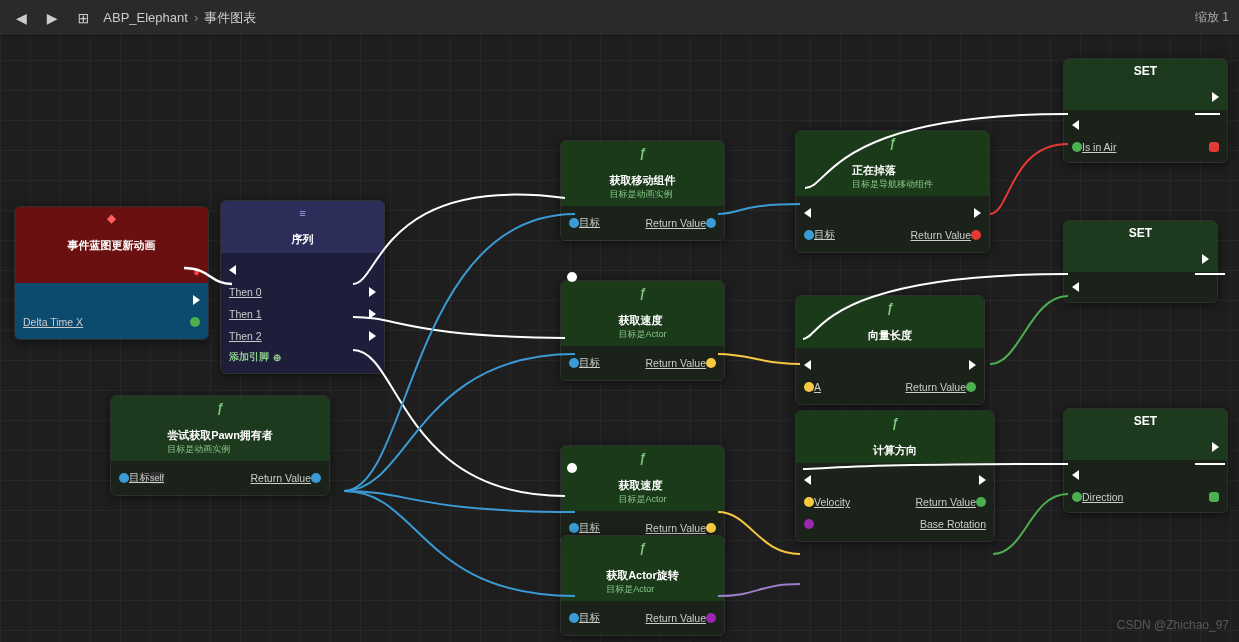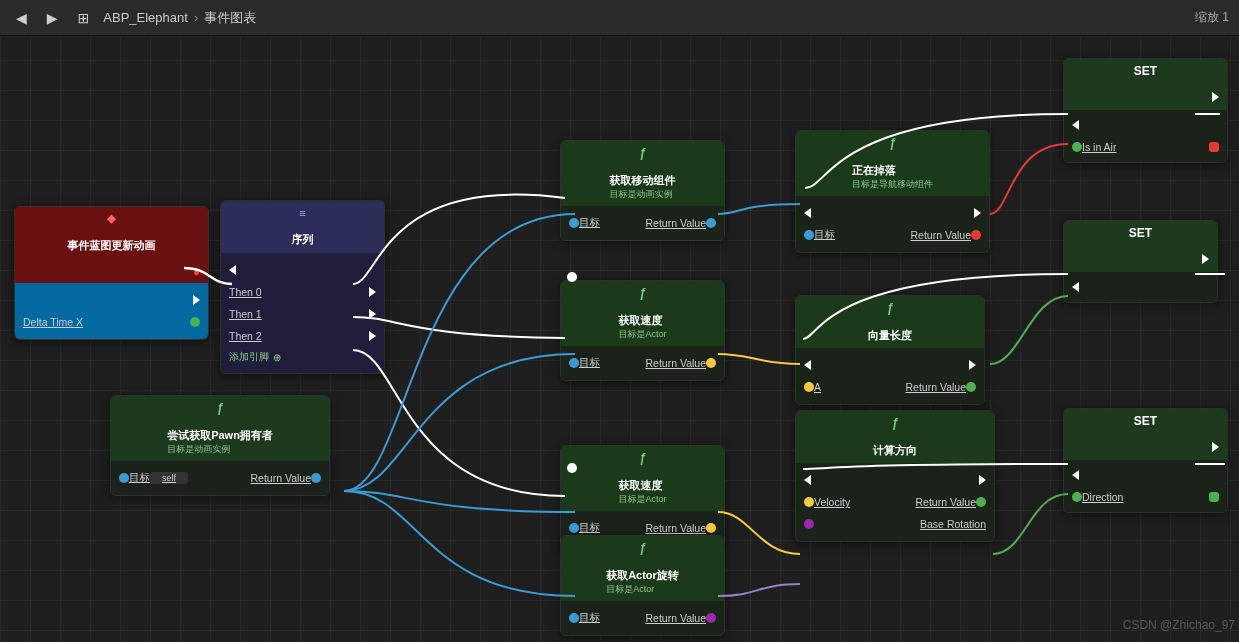--- a/index.html
+++ b/index.html
@@ -123,21 +123,21 @@
       width: 1239px;
       height: 606px;
       pointer-events: none;
       z-index: 50;
     }
 
     
     .watermark {
       position: absolute;
       bottom: 10px;
-      right: 4px;
+      right: 10px;
       color: rgba(255,255,255,0.25);
       font-size: 12px;
       z-index: 200;
     }
 
     .node-subtitle {
       font-size: 9px;
       color: #8bc88b;
       font-weight: normal;
     }
@@ -152,20 +152,21 @@
     }
 
     .add-pin-row {
       display: flex;
       align-items: center;
       padding: 3px 8px;
       color: #8bc88b;
       font-size: 10px;
       gap: 4px;
       cursor: pointer;
+      font-weight: bold;
     }
 
     .set-node-body {
       background: #1a221a;
       border-radius: 0 0 5px 5px;
       padding: 4px 0;
     }
 
     
     .exec-tri-right {
@@ -247,21 +248,21 @@
   <circle cx="572" cy="241" r="5" fill="#fff"></circle>
   <circle cx="572" cy="432" r="5" fill="#fff"></circle>
 </svg>
 
 <div class="node" style="left:14px; top:206px; width:195px;">
   <div class="node-header header-event" style="background:#6b1010;">
     <span style="color:#ff6060;">◆</span>
     <span>事件蓝图更新动画</span>
     <span style="margin-left:auto; color:#ff4040;">●</span>
   </div>
-  <div class="node-body" style="background:#0369a1;">
+  <div class="node-body" style="background:#0c4a6e;">
     <div class="node-row">
       <span></span>
       <span class="exec-tri-right"></span>
     </div>
     <div class="node-row">
       <span>Delta Time X</span>
       <span class="pin pin-green"></span>
     </div>
   </div>
 </div>
@@ -299,21 +300,21 @@
     <span class="func-icon">ƒ</span>
     <div>
       <div>尝试获取Pawn拥有者</div>
       <div class="node-subtitle">目标是动画实例</div>
     </div>
   </div>
   <div class="node-body dark">
     <div class="node-row">
       <span class="pin pin-blue"></span>
       <span>目标</span>
-      <span style="background:#333;padding:1px 12px;border-radius:3px;font-size:9px;">self</span>
+      <span style="background:#333;padding:1px 0;border-radius:3px;font-size:9px;">self</span>
       <span style="flex:1"></span>
       <span>Return Value</span>
       <span class="pin pin-blue"></span>
     </div>
   </div>
 </div>
 
 <div class="node" style="left:560px; top:140px; width:165px;">
   <div class="node-header header-darkgreen">
     <span class="func-icon">ƒ</span>

